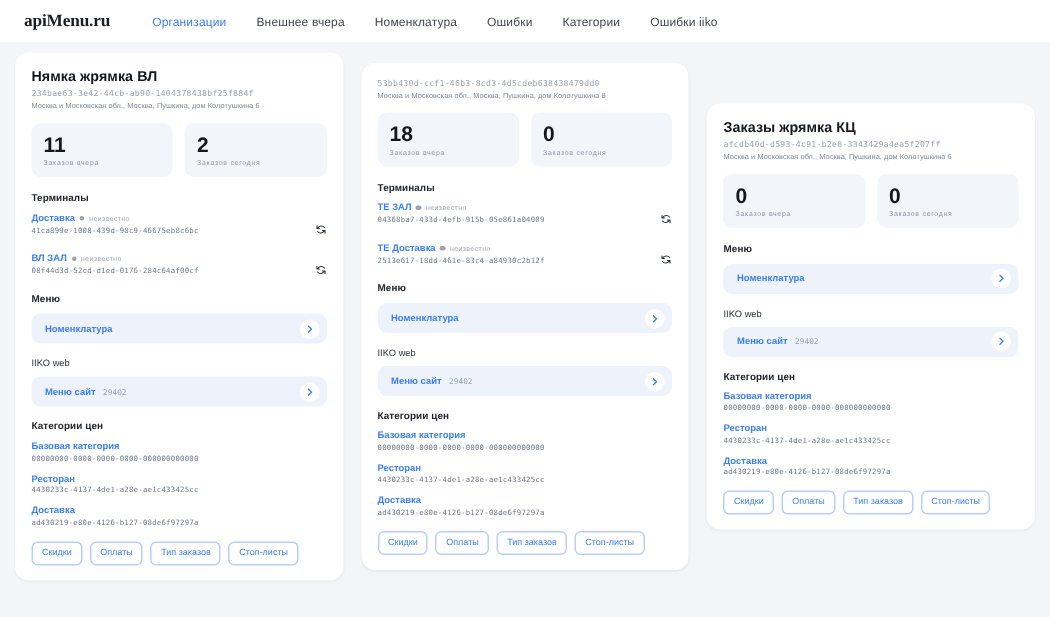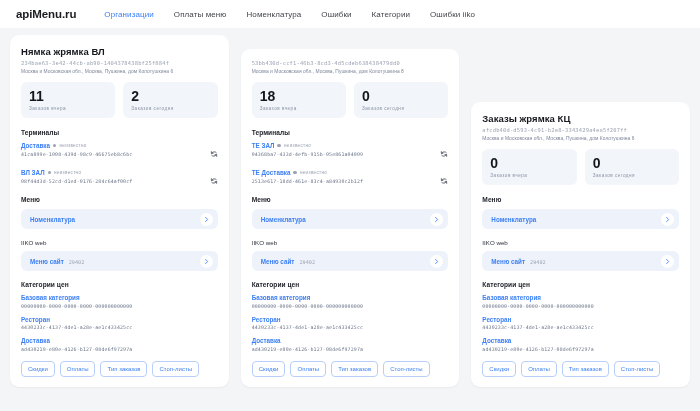--- a/index.html
+++ b/index.html
@@ -18,36 +18,37 @@
     align-items: center;
     padding: 0 16px;
     gap: 0;
   }
   .brand {
     font-size: 11.5px;
     font-weight: bold;
     color: #1b1d21;
     letter-spacing: -0.1px;
     margin-right: 28px;
+    font-family: Liberation Serif, serif;
   }
   .navlinks { display: flex; align-items: center; gap: 20px; }
   .navlink {
     font-size: 8px;
     color: #43464d;
     white-space: nowrap;
     letter-spacing: 0.1px;
   }
   .navlink.active { color: #3b7ff5; }
 
   
   .cards {
     display: flex;
     gap: 12px;
     padding: 7px 10px 0 10px;
-    align-items: flex-end;
+    align-items: center;
   }
   .card {
     background: #ffffff;
     border-radius: 9px;
     width: 220px;
     padding: 11px 11px 10px 11px;
     box-shadow: 0 1px 2px rgba(20,25,40,0.05);
   }
 
   .card-title {
@@ -168,21 +169,21 @@
   }
   .mt-gap { margin-top: 1px; }
 </style>
 </head>
 <body>
 
 <div class="navbar">
   <div class="brand">apiMenu.ru</div>
   <div class="navlinks" id="nav-links">
       <div class="navlink active">Организации</div>
-      <div class="navlink">Оплаты меню</div>
+      <div class="navlink">Внешнее вчера</div>
       <div class="navlink">Номенклатура</div>
       <div class="navlink">Ошибки</div>
       <div class="navlink">Категории</div>
       <div class="navlink">Ошибки iiko</div>
     </div>
 </div>
 
 <div class="cards" id="cards-root">
     <div class="card">
       <div class="card-title">Нямка жрямка ВЛ</div>

